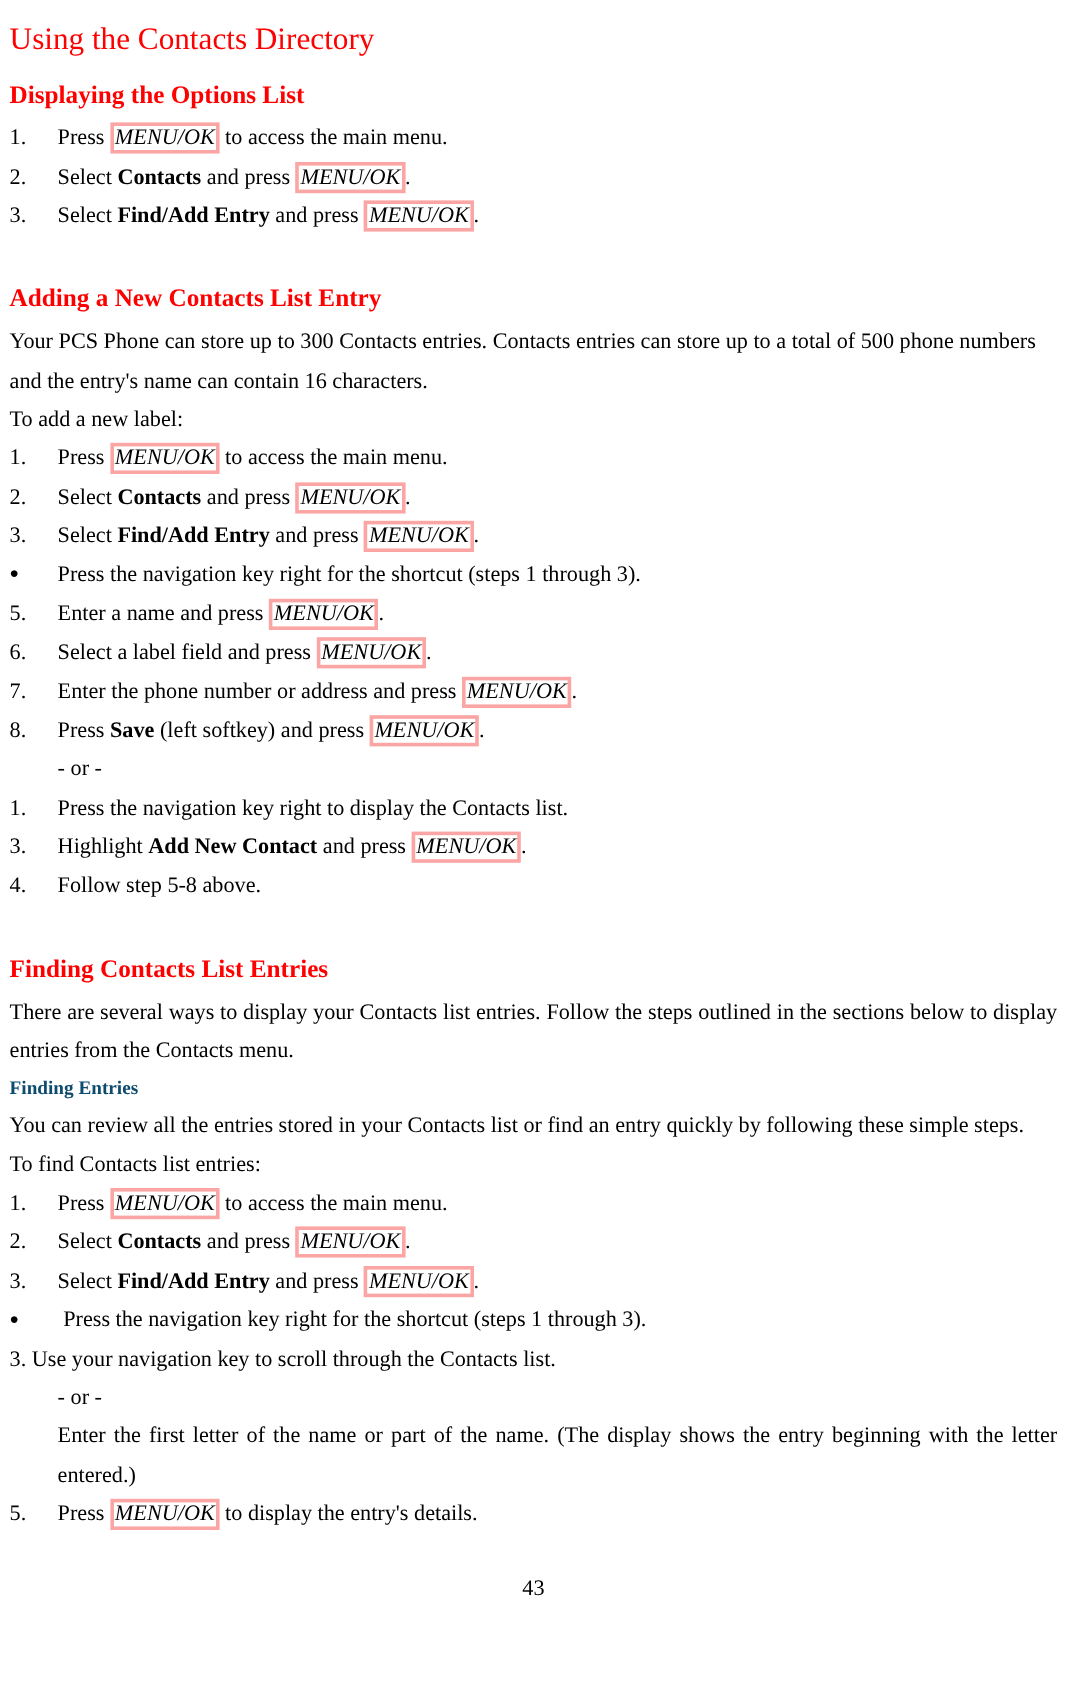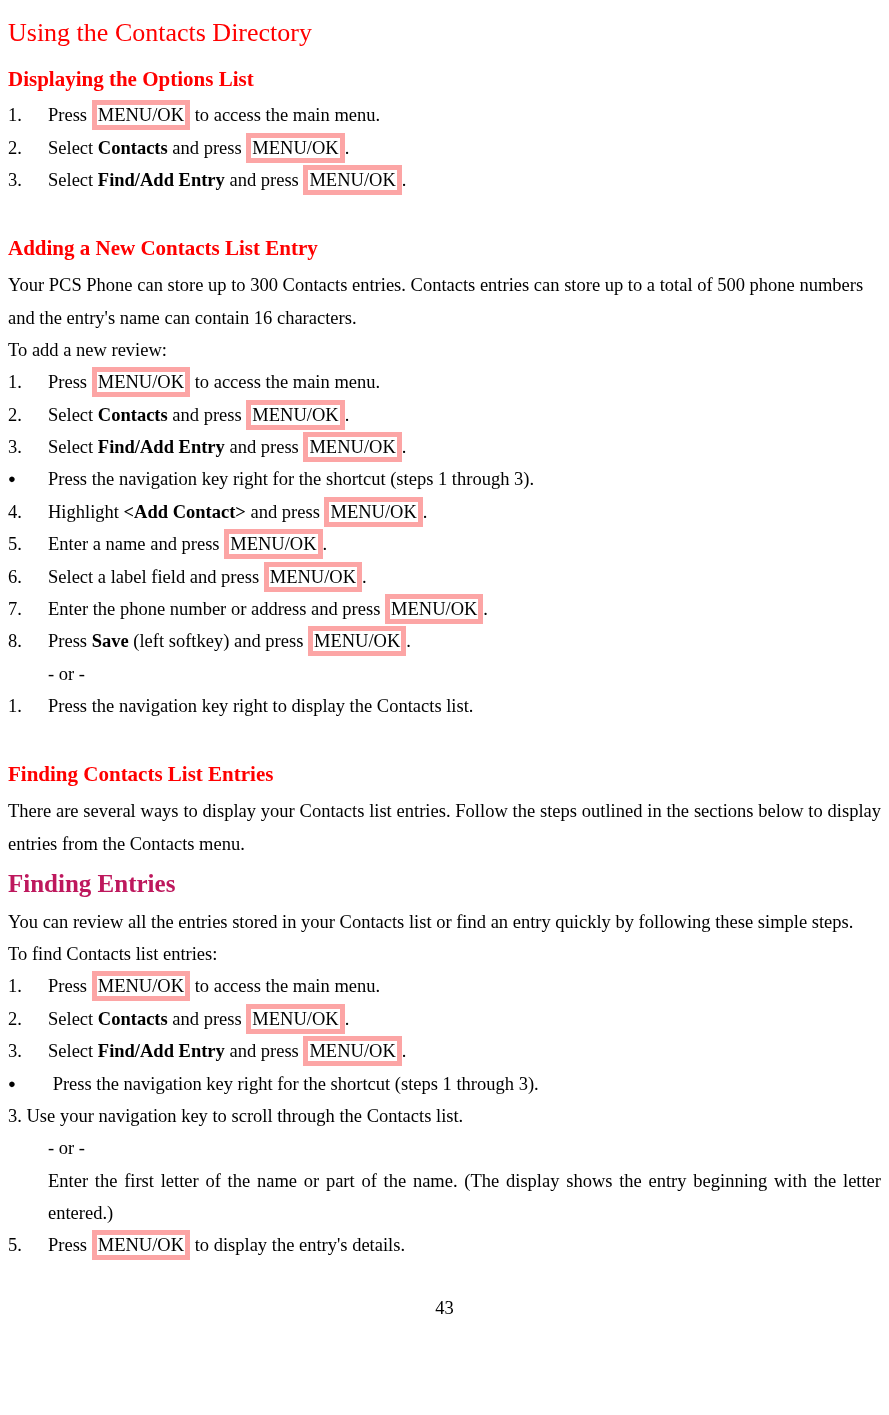--- a/index.html
+++ b/index.html
@@ -18,22 +18,22 @@
       font-weight: normal;
       margin: 0 0 5px 0;
     }
     h2 {
       color: #ff0000;
       font-size: 21px;
       font-weight: bold;
       margin: 4px 0 2px 0;
     }
     h3 {
-      color: #be185d;
-      font-size: 25px;
+      color: #0c4a6e;
+      font-size: 16px;
       font-weight: bold;
       margin: 2px 0 0 0;
     }
     ol, ul {
       margin: 0;
       padding-left: 0;
       list-style: none;
     }
     li {
       padding-left: 40px;
@@ -42,23 +42,24 @@
     li .num {
       display: inline-block;
       width: 22px;
       text-indent: 0;
     }
     li .gap {
       display: inline-block;
       width: 18px;
     }
     .key {
-      border: 5px solid #fca5a5;
+      border: 3px solid #fca5a5;
       padding: 0 1px;
       white-space: nowrap;
+      font-style: italic;
     }
     .bold {
       font-weight: bold;
     }
     .indent {
       padding-left: 40px;
     }
     p {
       margin: 0;
     }
@@ -86,35 +87,36 @@
 <ol>
   <li><span class="num">1.</span><span class="gap"></span><span>Press </span><span class="key">MENU/OK</span><span> to access the main menu.</span></li>
   <li><span class="num">2.</span><span class="gap"></span><span>Select </span><span class="bold">Contacts</span><span> and press </span><span class="key">MENU/OK</span><span>.</span></li>
   <li><span class="num">3.</span><span class="gap"></span><span>Select </span><span class="bold">Find/Add Entry</span><span> and press </span><span class="key">MENU/OK</span><span>.</span></li>
 </ol>
 
 <div class="spacer"></div>
 
 <h2>Adding a New Contacts List Entry</h2>
 <p>Your PCS Phone can store up to 300 Contacts entries. Contacts entries can store up to a total of 500 phone numbers and the entry's name can contain 16 characters.</p>
-<p>To add a new review:</p>
+<p>To add a new label:</p>
 <ol>
   <li><span class="num">1.</span><span class="gap"></span><span>Press </span><span class="key">MENU/OK</span><span> to access the main menu.</span></li>
   <li><span class="num">2.</span><span class="gap"></span><span>Select </span><span class="bold">Contacts</span><span> and press </span><span class="key">MENU/OK</span><span>.</span></li>
   <li><span class="num">3.</span><span class="gap"></span><span>Select </span><span class="bold">Find/Add Entry</span><span> and press </span><span class="key">MENU/OK</span><span>.</span></li>
   <li><span class="num bullet-dot">●</span><span class="gap"></span><span>Press the navigation key right for the shortcut (steps 1 through 3).</span></li>
-  <li><span class="num">4.</span><span class="gap"></span><span>Highlight </span><span class="bold">&lt;Add Contact&gt;</span><span> and press </span><span class="key">MENU/OK</span><span>.</span></li>
   <li><span class="num">5.</span><span class="gap"></span><span>Enter a name and press </span><span class="key">MENU/OK</span><span>.</span></li>
   <li><span class="num">6.</span><span class="gap"></span><span>Select a label field and press </span><span class="key">MENU/OK</span><span>.</span></li>
   <li><span class="num">7.</span><span class="gap"></span><span>Enter the phone number or address and press </span><span class="key">MENU/OK</span><span>.</span></li>
   <li><span class="num">8.</span><span class="gap"></span><span>Press </span><span class="bold">Save</span><span> (left softkey) and press </span><span class="key">MENU/OK</span><span>.</span></li>
 </ol>
 <p class="indent">- or -</p>
 <ol>
   <li><span class="num">1.</span><span class="gap"></span><span>Press the navigation key right to display the Contacts list.</span></li>
+  <li><span class="num">3.</span><span class="gap"></span><span>Highlight </span><span class="bold">Add New Contact</span><span> and press </span><span class="key">MENU/OK</span><span>.</span></li>
+  <li><span class="num">4.</span><span class="gap"></span><span>Follow step 5-8 above.</span></li>
 </ol>
 
 <div class="spacer"></div>
 
 <h2>Finding Contacts List Entries</h2>
 <p class="justify">There are several ways to display your Contacts list entries. Follow the steps outlined in the sections below to display entries from the Contacts menu.</p>
 <h3>Finding Entries</h3>
 <p>You can review all the entries stored in your Contacts list or find an entry quickly by following these simple steps.</p>
 <p>To find Contacts list entries:</p>
 <ol>

